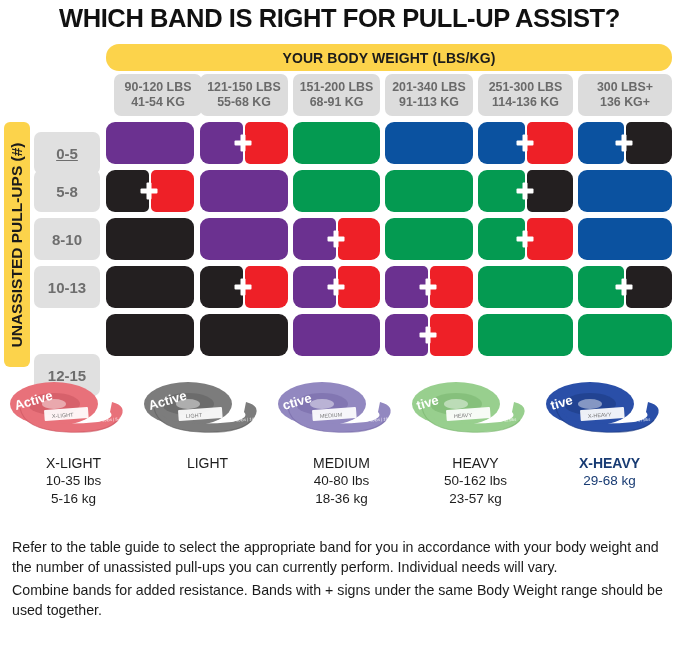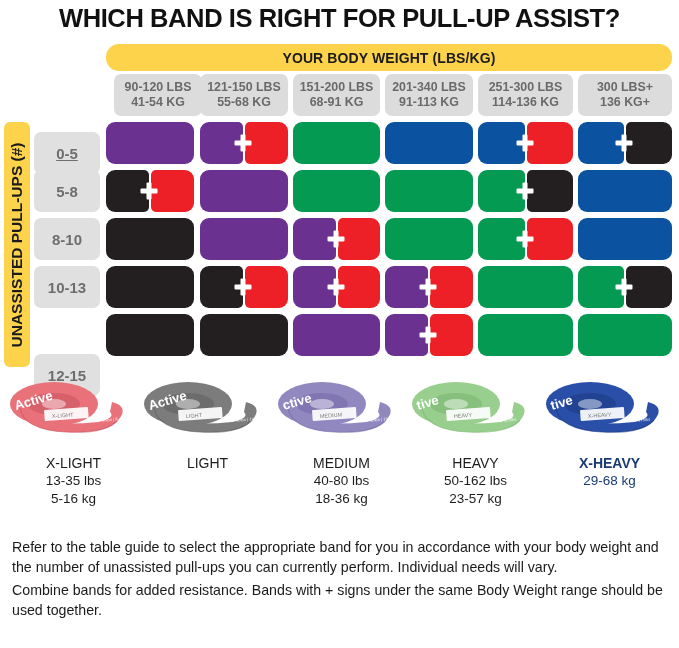--- a/index.html
+++ b/index.html
@@ -261,21 +261,21 @@
           <ellipse cx="48" cy="26" rx="12" ry="5" fill="#ffffff" opacity="0.45"></ellipse>
           <path d="M14 30 Q18 52 60 54 Q104 56 114 40 Q122 28 106 24 L104 34 Q110 40 92 44 Q54 48 28 42 Z" fill="#E8717A"></path>
           <path d="M14 30 Q18 52 60 54 Q100 56 112 42" fill="none" stroke="#C9545F" stroke-width="1.2" opacity="0.6"></path>
           <text x="10" y="32" font-family="Liberation Sans, sans-serif" font-size="13" font-weight="bold" fill="#ffffff" transform="rotate(-16 10 32)">Active</text>
           <rect x="38" y="32" width="44" height="11" rx="1" fill="#ffffff" opacity="0.92" transform="rotate(-4 38 32)"></rect>
           <text x="46" y="40" font-family="Liberation Sans, sans-serif" font-size="5.5" fill="#7a7a7a" transform="rotate(-4 46 40)">X-LIGHT</text>
           <text x="90" y="44" font-family="Liberation Sans, sans-serif" font-size="4.2" fill="#ffffff" opacity="0.85" transform="rotate(-4 90 44)">10-35lbs | 5-16kg</text>
         </svg></div>
       <div class="band-name">X-LIGHT</div>
       <div class="band-sub">
-        <div>13-35 lbs</div>
+        <div>10-35 lbs</div>
         <div>5-16 kg</div>
       </div>
     </div>
     <div class="band-cell" style="left: 140px;">
       <div class="band-art"><svg width="135" height="72" viewBox="0 0 135 72">
           <ellipse cx="48" cy="26" rx="44" ry="22" fill="#7C7C7C"></ellipse>
           <ellipse cx="48" cy="26" rx="26" ry="11" fill="#5E5E5E" opacity="0.55"></ellipse>
           <ellipse cx="48" cy="26" rx="12" ry="5" fill="#ffffff" opacity="0.45"></ellipse>
           <path d="M14 30 Q18 52 60 54 Q104 56 114 40 Q122 28 106 24 L104 34 Q110 40 92 44 Q54 48 28 42 Z" fill="#7C7C7C"></path>
           <path d="M14 30 Q18 52 60 54 Q100 56 112 42" fill="none" stroke="#5E5E5E" stroke-width="1.2" opacity="0.6"></path>

